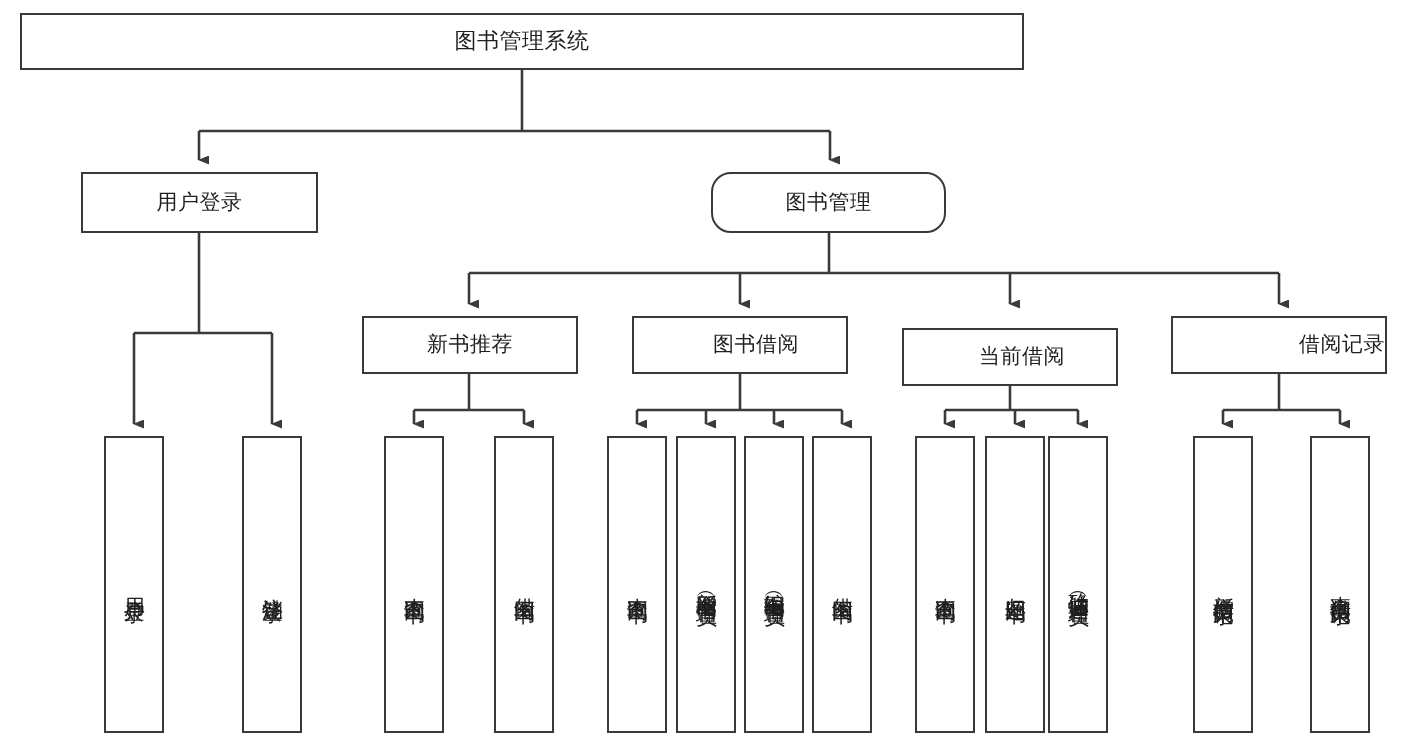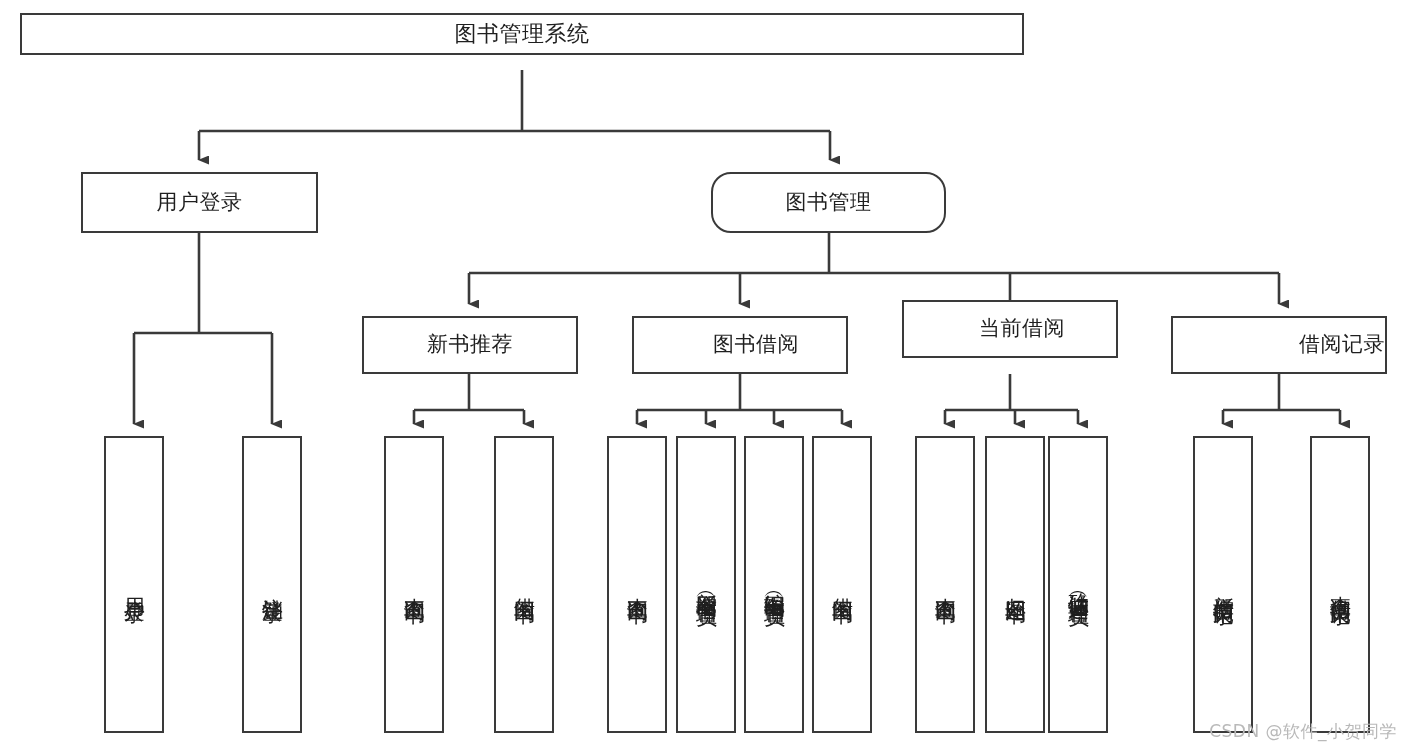--- a/index.html
+++ b/index.html
@@ -120,38 +120,38 @@
       <path d="M1015,410 L1015,424" marker-end="url(#arrow)"></path>
       <path d="M1078,410 L1078,424" marker-end="url(#arrow)"></path>
 
       <path d="M1279,374 L1279,410"></path>
       <path d="M1223,410 L1340,410"></path>
       <path d="M1223,410 L1223,424" marker-end="url(#arrow)"></path>
       <path d="M1340,410 L1340,424" marker-end="url(#arrow)"></path>
     </g>
   </svg>
 
-  <div class="node horiz root" style="left:20px; top:13px; width:1004px; height:42px;align-items:center;">
+  <div class="node horiz root" style="left:20px; top:13px; width:1004px; height:57px;align-items:center;">
     <span class="lbl">图书管理系统</span>
   </div>
 
   <div class="node horiz" style="left:81px; top:172px; width:237px; height:61px;">
     <span class="lbl">用户登录</span>
   </div>
   <div class="node horiz" style="left:711px; top:172px; width:235px; height:61px;border-radius:20px;">
     <span class="lbl">图书管理</span>
   </div>
 
   <div class="node horiz" style="left:362px; top:316px; width:216px; height:58px;">
     <span class="lbl">新书推荐</span>
   </div>
   <div class="node horiz" style="left:632px; top:316px; width:216px; height:58px;padding-left:32px;">
     <span class="lbl">图书借阅</span>
   </div>
-  <div class="node horiz" style="left:902px; top:300px; width:216px; height:58px;padding-left:24px;">
+  <div class="node horiz" style="left:902px; top:328px; width:216px; height:58px;padding-left:24px;">
     <span class="lbl">当前借阅</span>
   </div>
   <div class="node horiz" style="left:1171px; top:316px; width:216px; height:58px;justify-content:flex-end;">
     <span class="lbl">借阅记录</span>
   </div>
 
   <div class="node vert" style="left:104px; top:436px; width:60px; height:297px;">
     <span class="lbl">用户登录</span>
   </div>
   <div class="node vert" style="left:242px; top:436px; width:60px; height:297px;">
@@ -188,15 +188,14 @@
     <span class="lbl">确认归还（管理员）</span>
   </div>
 
   <div class="node vert" style="left:1193px; top:436px; width:60px; height:297px;">
     <span class="lbl">新增借阅记录</span>
   </div>
   <div class="node vert" style="left:1310px; top:436px; width:60px; height:297px;">
     <span class="lbl">查询借阅记录</span>
   </div>
 
-  <div id="watermark">CSDN @软件_小贺同学</div>
 
 </div>
 
 </body></html>

